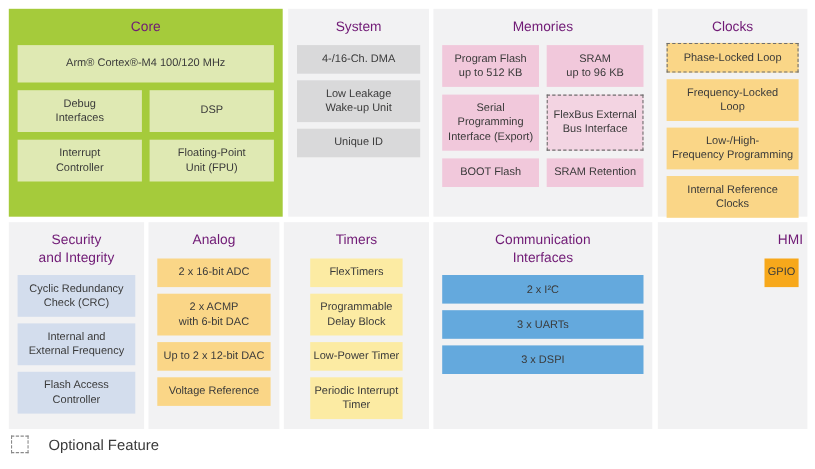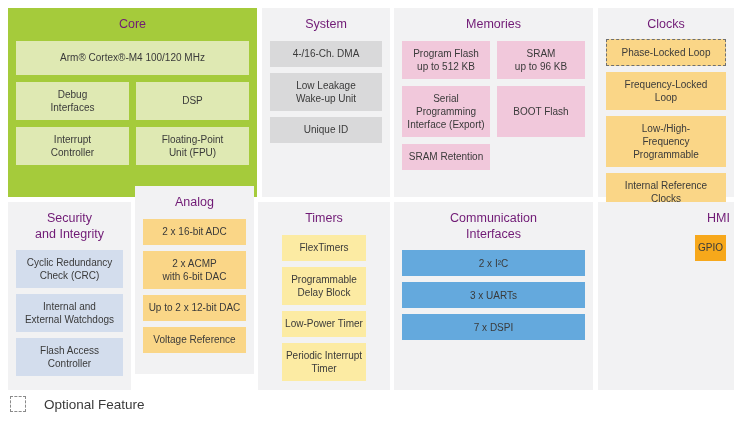--- a/index.html
+++ b/index.html
@@ -56,21 +56,21 @@
   .item.two-line { min-height: 34px; }
   .span2 { grid-column: 1 / span 2; }
   .optional { border: 1.4px dashed #6f6f6f; }
 
   
   .p-core     { left: 8px;   top: 8px;   width: 249px; height: 189px; background: var(--core-panel); }
   .p-system   { left: 262px; top: 8px;   width: 128px; height: 189px; }
   .p-memories { left: 394px; top: 8px;   width: 199px; height: 189px; }
   .p-clocks   { left: 598px; top: 8px;   width: 136px; height: 189px; }
   .p-security { left: 8px;   top: 202px; width: 123px; height: 188px; }
-  .p-analog   { left: 135px; top: 186px; width: 119px; height: 188px; }
+  .p-analog   { left: 135px; top: 202px; width: 119px; height: 188px; }
   .p-timers   { left: 258px; top: 202px; width: 132px; height: 188px; align-items: center; }
   .p-comm     { left: 394px; top: 202px; width: 199px; height: 188px; }
   .p-hmi      { left: 598px; top: 202px; width: 136px; height: 188px; align-items: flex-end; }
 
   
   .c-core     { background: var(--core-item); }
   .c-gray     { background: var(--system-item); }
   .c-pink     { background: var(--memories-item); }
   .c-pink-lt  { background: var(--memories-item-optional); }
   .c-amber    { background: var(--amber-item); }
@@ -129,46 +129,48 @@
 
   <div class="panel p-memories">
     <div class="panel-title">Memories</div>
     <div class="items-grid">
       <div class="item c-pink two-line">Program Flash
 up to 512 KB</div>
       <div class="item c-pink two-line">SRAM
 up to 96 KB</div>
       <div class="item c-pink two-line">Serial Programming
 Interface (Export)</div>
+      <div class="item c-pink-lt two-line optional">FlexBus External
+Bus Interface</div>
       <div class="item c-pink">BOOT Flash</div>
       <div class="item c-pink">SRAM Retention</div>
     </div>
   </div>
 
   <div class="panel p-clocks">
     <div class="items" style="padding-top:5px">
       <div class="panel-title" style="padding:4px 0 0 0">Clocks</div>
       <div class="item c-amber optional">Phase-Locked Loop</div>
       <div class="item c-amber two-line">Frequency-Locked
 Loop</div>
       <div class="item c-amber two-line">Low-/High-
-Frequency Programmable</div>
+Frequency Programming</div>
       <div class="item c-amber two-line">Internal Reference
 Clocks</div>
     </div>
   </div>
 
   <div class="panel p-security">
     <div class="panel-title">Security
 and Integrity</div>
     <div class="items">
       <div class="item c-bluegray two-line">Cyclic Redundancy
 Check (CRC)</div>
       <div class="item c-bluegray two-line">Internal and
-External Watchdogs</div>
+External Frequency</div>
       <div class="item c-bluegray two-line">Flash Access
 Controller</div>
     </div>
   </div>
 
   <div class="panel p-analog">
     <div class="panel-title">Analog</div>
     <div class="items">
       <div class="item c-amber">2 x 16-bit ADC</div>
       <div class="item c-amber two-line">2 x ACMP
@@ -189,21 +191,21 @@
 Timer</div>
     </div>
   </div>
 
   <div class="panel p-comm">
     <div class="panel-title">Communication
 Interfaces</div>
     <div class="items">
       <div class="item c-blue">2 x I²C</div>
       <div class="item c-blue">3 x UARTs</div>
-      <div class="item c-blue">7 x DSPI</div>
+      <div class="item c-blue">3 x DSPI</div>
     </div>
   </div>
 
   <div class="panel p-hmi">
     <div class="panel-title">HMI</div>
     <div class="items">
       <div class="item c-orange">GPIO</div>
     </div>
   </div>
 

